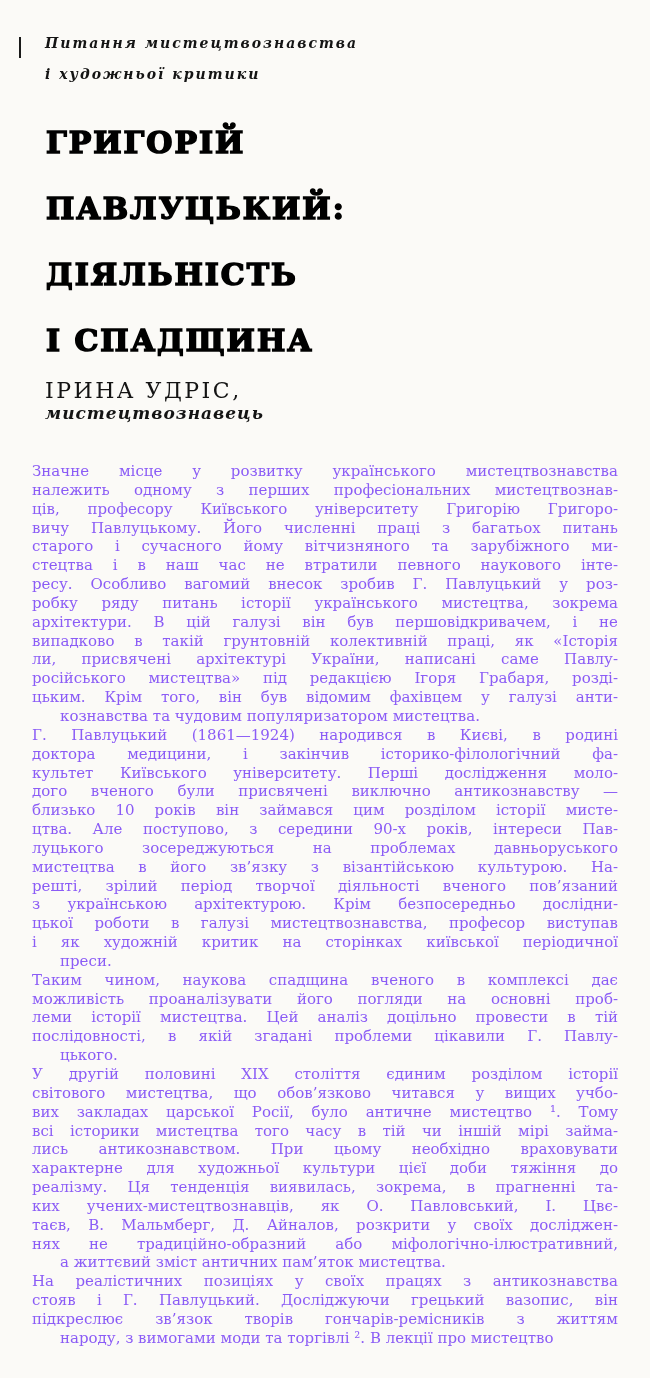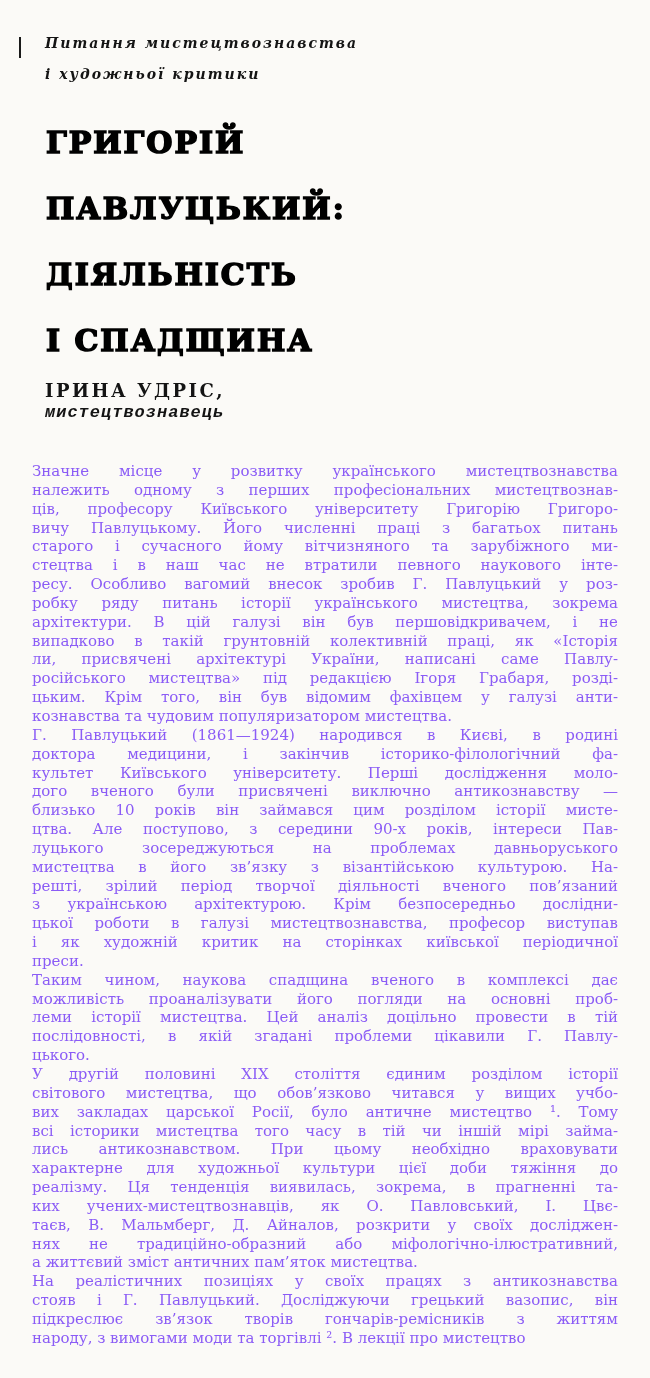--- a/index.html
+++ b/index.html
@@ -32,40 +32,40 @@
     font-weight: bold;
     font-size: 30px; line-height: 66px;
     letter-spacing: 2px;
     color: #000;
     -webkit-text-stroke: 1.6px #000;
     white-space: nowrap;
   }
 
   .author { position: absolute; left: 45px; top: 380px; color: #141414; }
   .author-name {
-    font-size: 18px; letter-spacing: 2.5px; line-height: 22px; font-weight: bold;
+    font-size: 22px; letter-spacing: 2.5px; line-height: 22px;
   }
   .author-role {
     font-style: italic; font-weight: bold;
-    font-size: 17px; letter-spacing: 1px; line-height: 22px; font-family: Liberation Mono, monospace;
+    font-size: 17px; letter-spacing: 1px; line-height: 22px;
   }
 
   .article {
     position: absolute; left: 32px; top: 462px;
     width: 586px;
     font-size: 15px; line-height: 18.85px;
     color: #8b5cf6;
   }
   .paragraph { margin: 0; }
   .line {
     text-align: justify;
     text-align-last: justify;
     white-space: normal;
   }
-  .line.last { text-align-last: left; }
+  .line.last { text-align-last: left; margin-left: 28px; }
 </style>
 </head>
 <body>
 
 <div class="page">
 
   <div class="scan-artifact"></div>
 
   <div class="masthead">
     <div>Питання мистецтвознавства</div>

